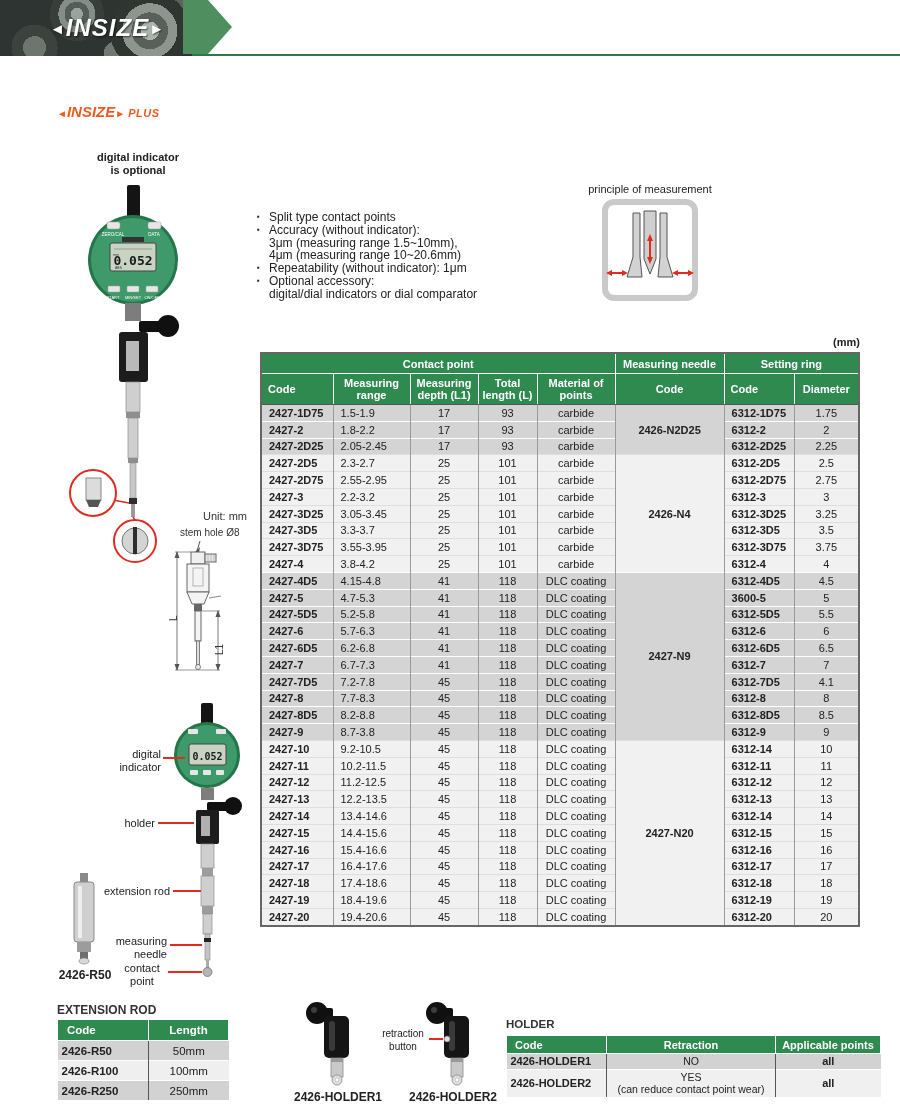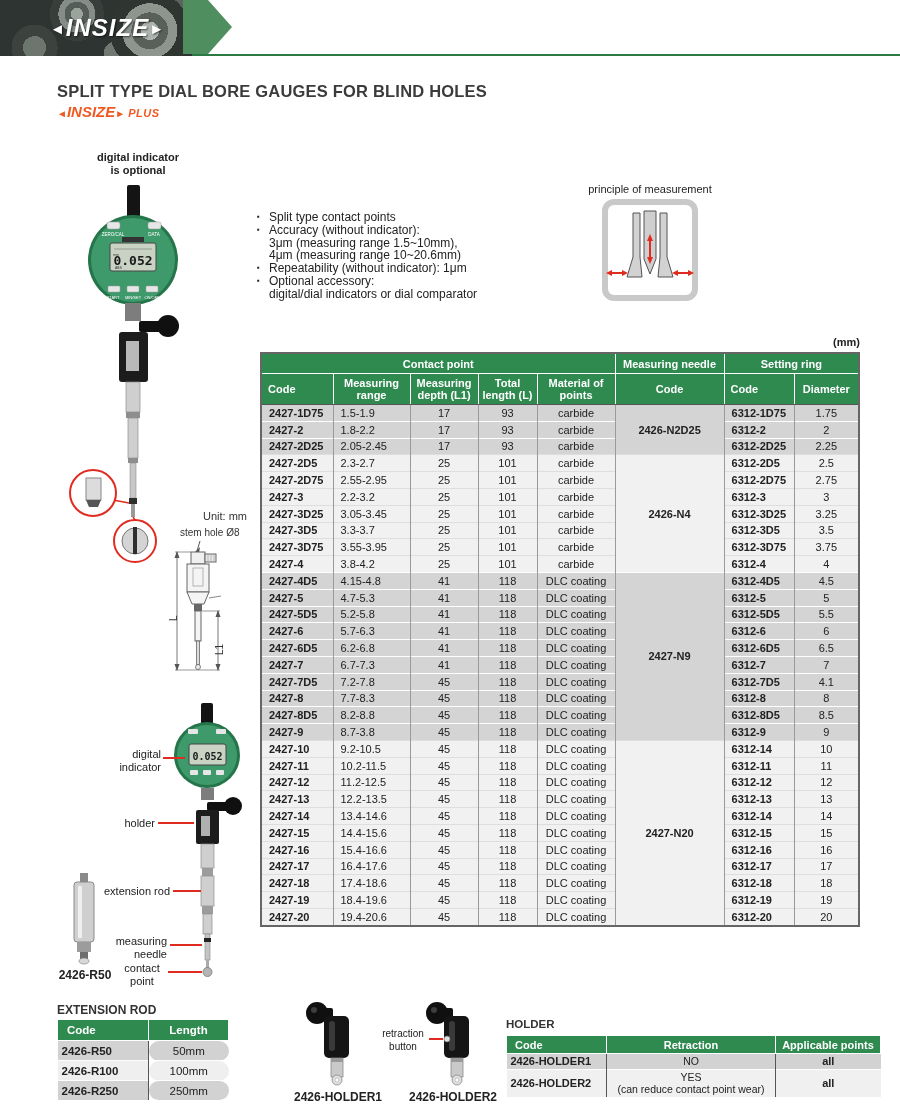--- a/index.html
+++ b/index.html
@@ -63,21 +63,21 @@
   .part-label{position:absolute;font-size:11px;color:#222;line-height:1.15;}
   .ra{text-align:right;}.ca{text-align:center;}
   .rod-code{position:absolute;left:53px;top:968px;width:64px;text-align:center;font-weight:bold;font-size:12px;}
   
   .section-title{position:absolute;font-size:12px;font-weight:bold;color:#333;}
   .ext-wrap{position:absolute;left:57px;top:1019px;}
   .ext-table{width:171px;font-size:11.5px;}
   .ext-table th{background:#2f8a50;color:#fff;height:18px;font-weight:bold;border:1px solid #fff;}
   .ext-table th.cl{text-align:left;padding-left:9px;}
   .ext-table td{height:19px;border-right:1px solid #555;padding:0 4px;}
-  .ext-table td:last-child{border-right:none;border-radius:10px;}
+  .ext-table td:last-child{border-right:none;}
   .ext-table tr:nth-child(odd) td{background:#d2d2d2;border-top:1px solid #fff;}
   .ext-table tr:nth-child(even) td{background:#efefef;border-top:1px solid #fff;}
   .holder-wrap{position:absolute;left:506px;top:1035px;}
   .holder-table{width:374px;font-size:11px;}
   .holder-table th{background:#2f8a50;color:#fff;height:15px;font-weight:bold;border:1px solid #fff;}
   .holder-table th.cl{text-align:left;padding-left:8px;}
   .holder-table td{border-right:1px solid #555;padding:1px 4px;}
   .holder-table td:last-child{border-right:none;}
   .holder-table tr:nth-child(odd) td{background:#d2d2d2;border-top:1px solid #fff;}
   .holder-table tr:nth-child(even) td{background:#f0f0f0;border-top:1px solid #fff;}
@@ -96,21 +96,20 @@
     <svg class="chevron" width="52" height="54" viewBox="0 0 52 54">
       <polygon points="0,0 25,0 49,27 25,54 0,54" fill="#4f8f5f"></polygon>
     </svg>
     <div class="brand-logo">
       <span class="arr">◄</span>
         <span class="word">INSIZE</span>
         <span class="arr">►</span>
     </div>
   </div>
 
-  <div class="page-title">SPLIT TYPE DIAL BORE GAUGES FOR BLIND HOLES</div>
   <div class="plus-logo">
     <span class="arr">◄</span>
       <span class="word">INSIZE</span>
       <span class="arr">►</span>
       <span class="suffix">PLUS</span>
   </div>
 
   <div class="optional-note pre">digital indicator
 is optional</div>
 
@@ -372,21 +371,21 @@
             <td class="cc b" rowspan="10">2427-N9</td>
             <td class="cl b">6312-4D5</td>
             <td class="cc">4.5</td>
           </tr>
           <tr class="shade-gray">
             <td class="cl b">2427-5</td>
             <td class="cl">4.7-5.3</td>
             <td class="cc">41</td>
             <td class="cc">118</td>
             <td class="cc">DLC coating</td>
-            <td class="cl b">6312-5</td>
+            <td class="cl b">3600-5</td>
             <td class="cc">5</td>
           </tr>
           <tr class="shade-gray">
             <td class="cl b">2427-5D5</td>
             <td class="cl">5.2-5.8</td>
             <td class="cc">41</td>
             <td class="cc">118</td>
             <td class="cc">DLC coating</td>
             <td class="cl b">6312-5D5</td>
             <td class="cc">5.5</td>

